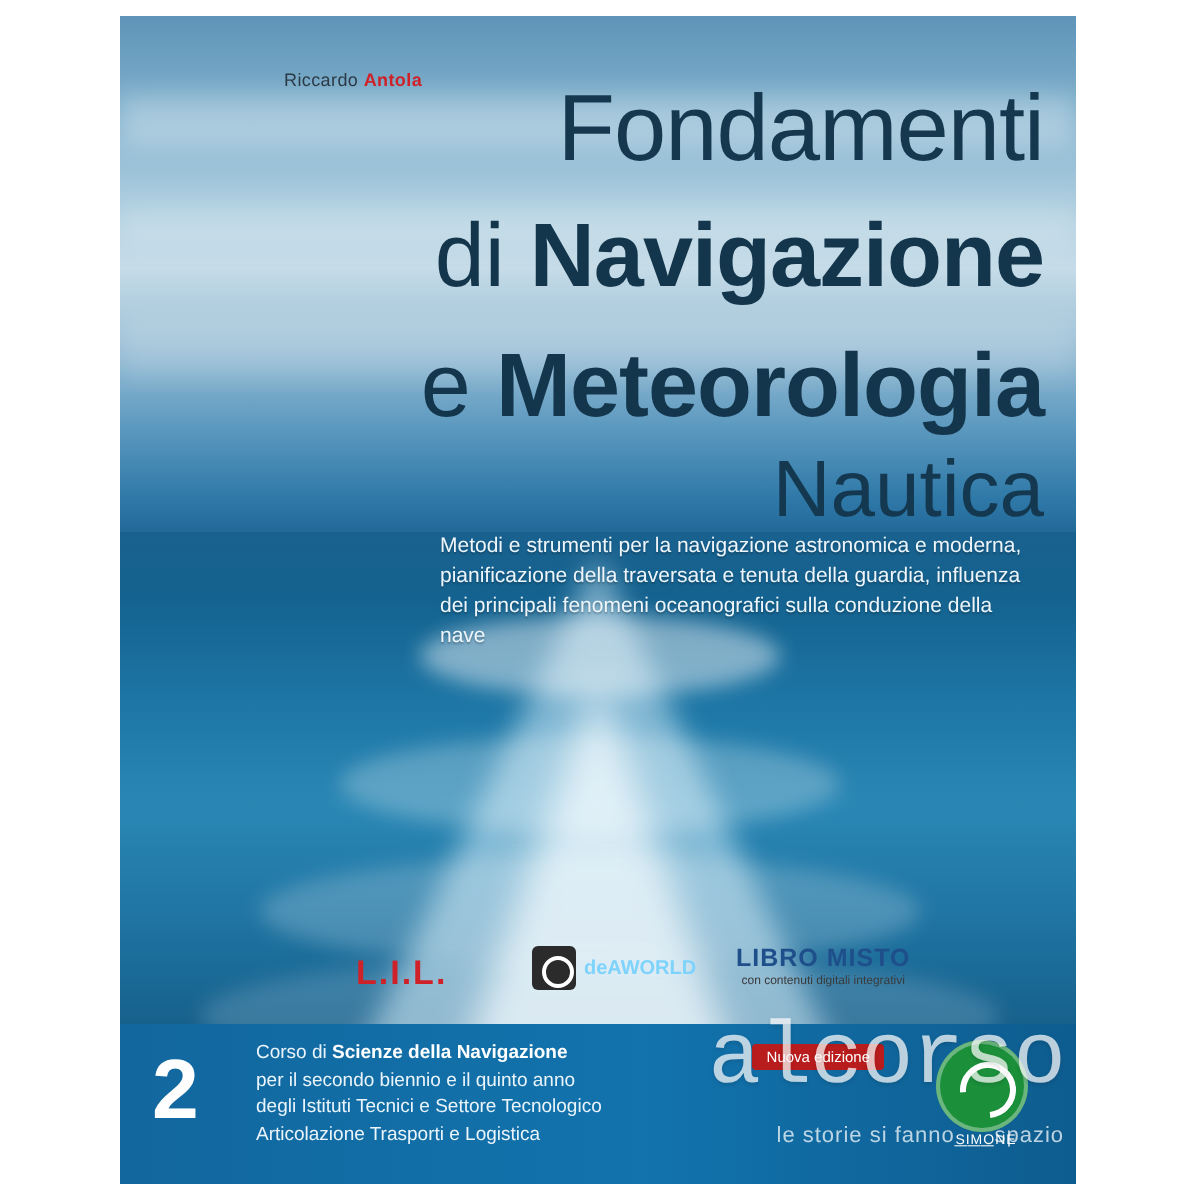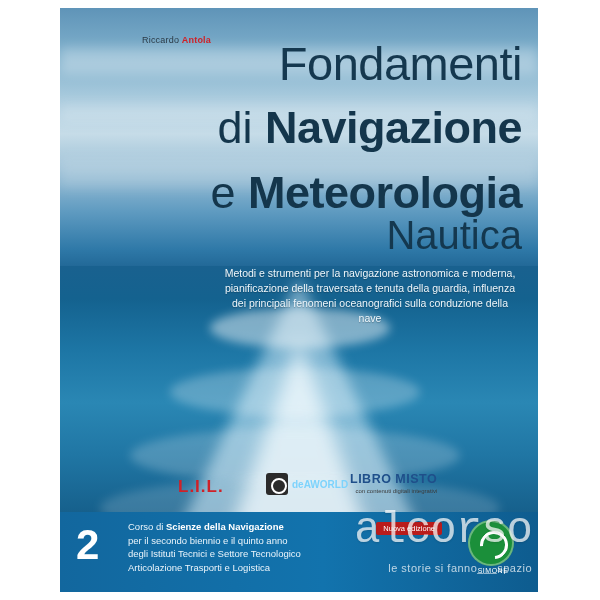--- a/index.html
+++ b/index.html
@@ -156,29 +156,29 @@
   .t3 {
     font-size: 45px;
     margin-top: 20px;
     color: #14364c;
   }
   .t3 .light { font-weight: 300; }
   .t3 .bold { font-weight: bold; letter-spacing: -0.5px; }
   .t4 {
     font-size: 40px;
     font-weight: 300;
+    margin-top: 10px;
     color: #14384f;
   }
 
   .subtitle {
     position: absolute;
     right: 18px;
     top: 258px;
     width: 300px;
-    text-align: center;
     font-size: 10.5px;
     line-height: 15px;
     color: #eef6fb;
     text-shadow: 0 1px 1px rgba(0,0,0,.25);
   }
 
   
   .logos {
     position: absolute;
     left: 118px;
@@ -211,22 +211,22 @@
     content: "";
     position: absolute;
     left: 5px; top: 5px;
     width: 12px; height: 12px;
     border: 2px solid #fff;
     border-radius: 50%;
   }
   .dig-text { font-size: 10px; color: #7dd3fc; font-weight: bold; }
   .logo-misto {
     position: absolute;
-    left: 172px; top: 1px;
-    text-align: right;
+    left: 190px; top: 1px;
+    text-align: center;
   }
   .misto-top {
     font-size: 12.5px;
     font-weight: bold;
     color: #1f4f8a;
     letter-spacing: .5px;
   }
   .misto-sub {
     font-size: 6px;
     color: #3a3a3a;

